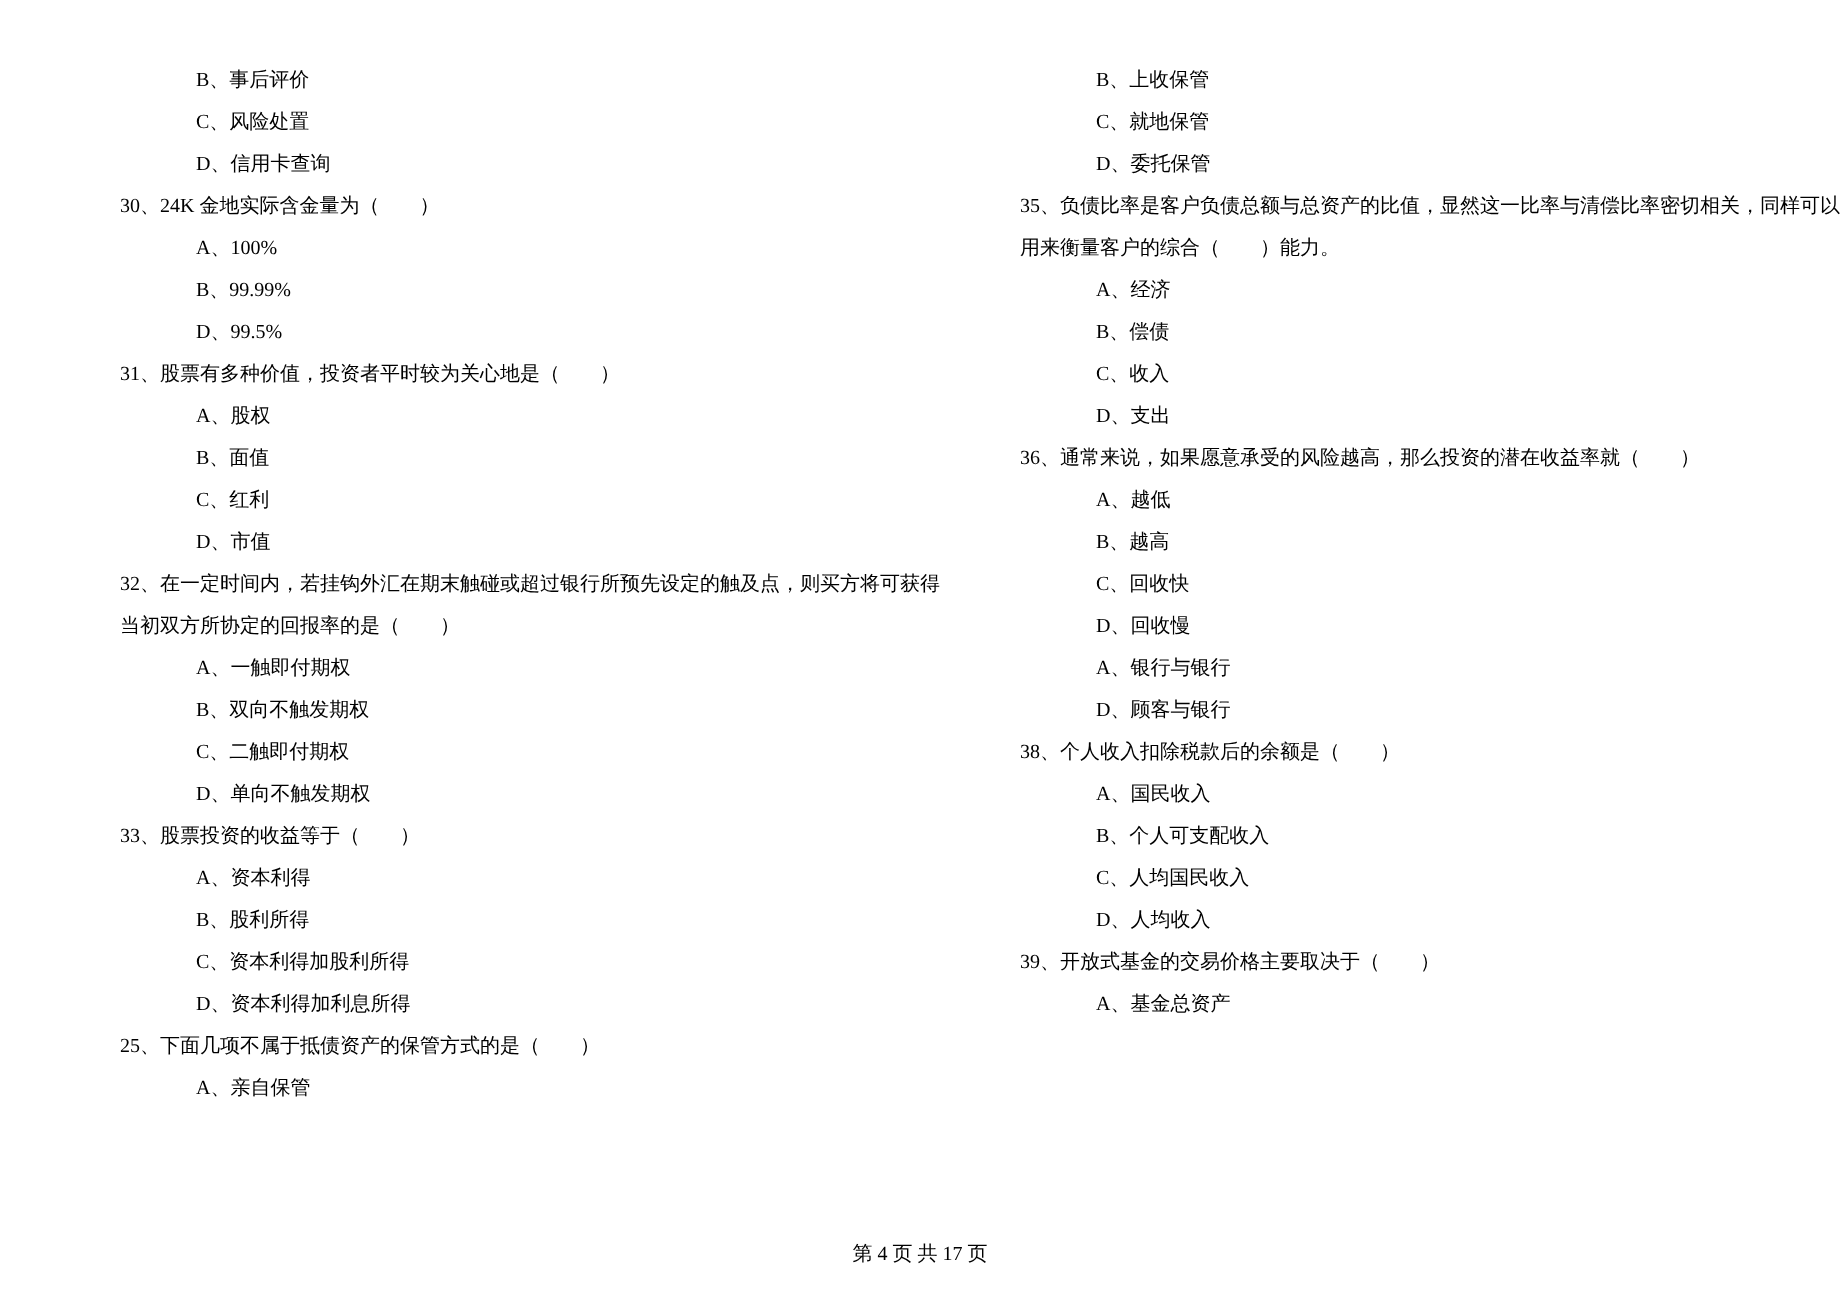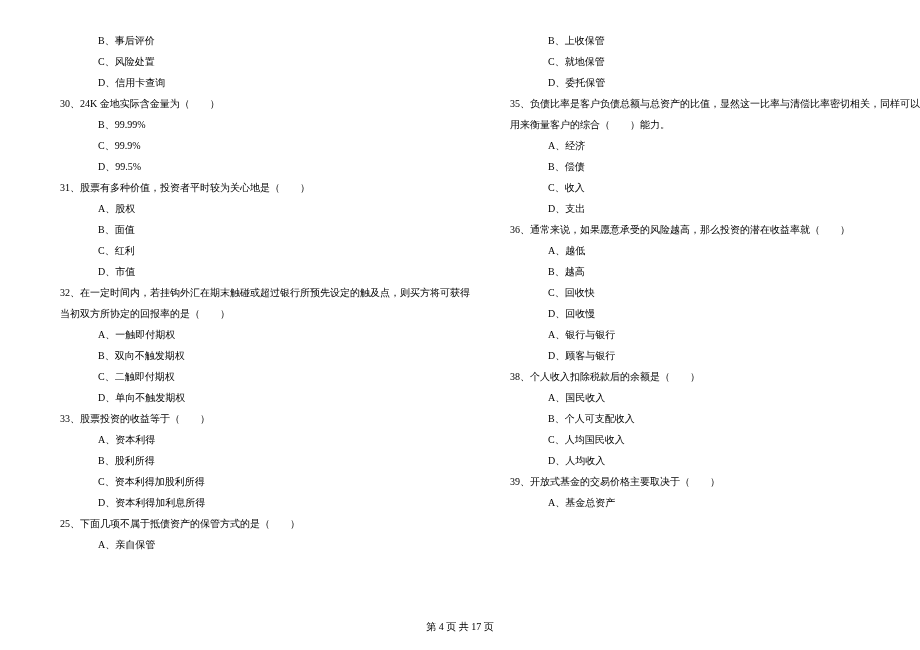--- a/index.html
+++ b/index.html
@@ -52,22 +52,22 @@
 </head>
 <body>
 
 <div class="columns">
   <div class="column">
     <div class="line option">B、事后评价</div>
     <div class="line option">C、风险处置</div>
     <div class="line option">D、信用卡查询</div>
 
     <div class="line question">30、24K 金地实际含金量为（　　）</div>
+    <div class="line option">A、100%</div>
     <div class="line option">B、99.99%</div>
-    <div class="line option">C、99.9%</div>
     <div class="line option">D、99.5%</div>
 
     <div class="line question">31、股票有多种价值，投资者平时较为关心地是（　　）</div>
     <div class="line option">A、股权</div>
     <div class="line option">B、面值</div>
     <div class="line option">C、红利</div>
     <div class="line option">D、市值</div>
 
     <div class="line question">32、在一定时间内，若挂钩外汇在期末触碰或超过银行所预先设定的触及点，则买方将可获得</div>
     <div class="line question-cont">当初双方所协定的回报率的是（　　）</div>

